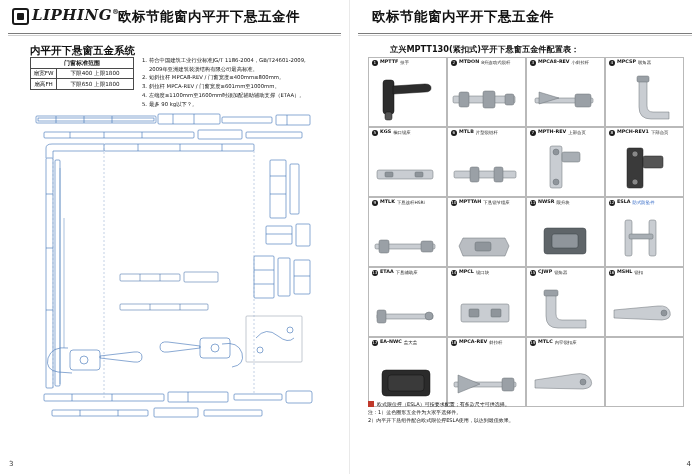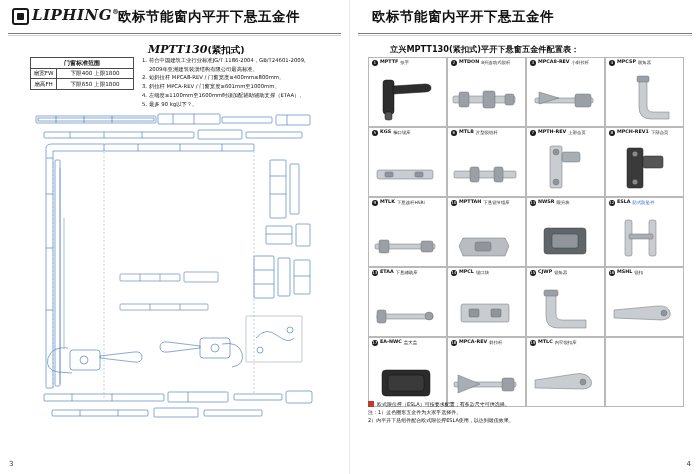--- a/index.html
+++ b/index.html
@@ -171,23 +171,21 @@
       <div class="mark"></div>
       <div class="word">LIPHING<span class="reg">®</span></div>
     </div>
 
     <div class="hdr">
       <div class="hdr-title">欧标节能窗内平开下悬五金件</div>
     </div>
     <div class="hdr-rule"></div>
     <div class="hdr-rule thin"></div>
 
-    <div class="sys-code">
-      <span>MPTT130</span><span class="zh">(紧扣式)</span>
-    </div>
+    <div class="sys-title">内平开下悬窗五金系统</div>
 
     <table class="spec-table">
       <tbody>
         <tr class="hdrrow">
           <td colspan="2">门窗标准范围</td>
         </tr>
         <tr>
           <td class="lab">扇宽FW</td>
           <td>下限400 上限1800</td>
         </tr>

